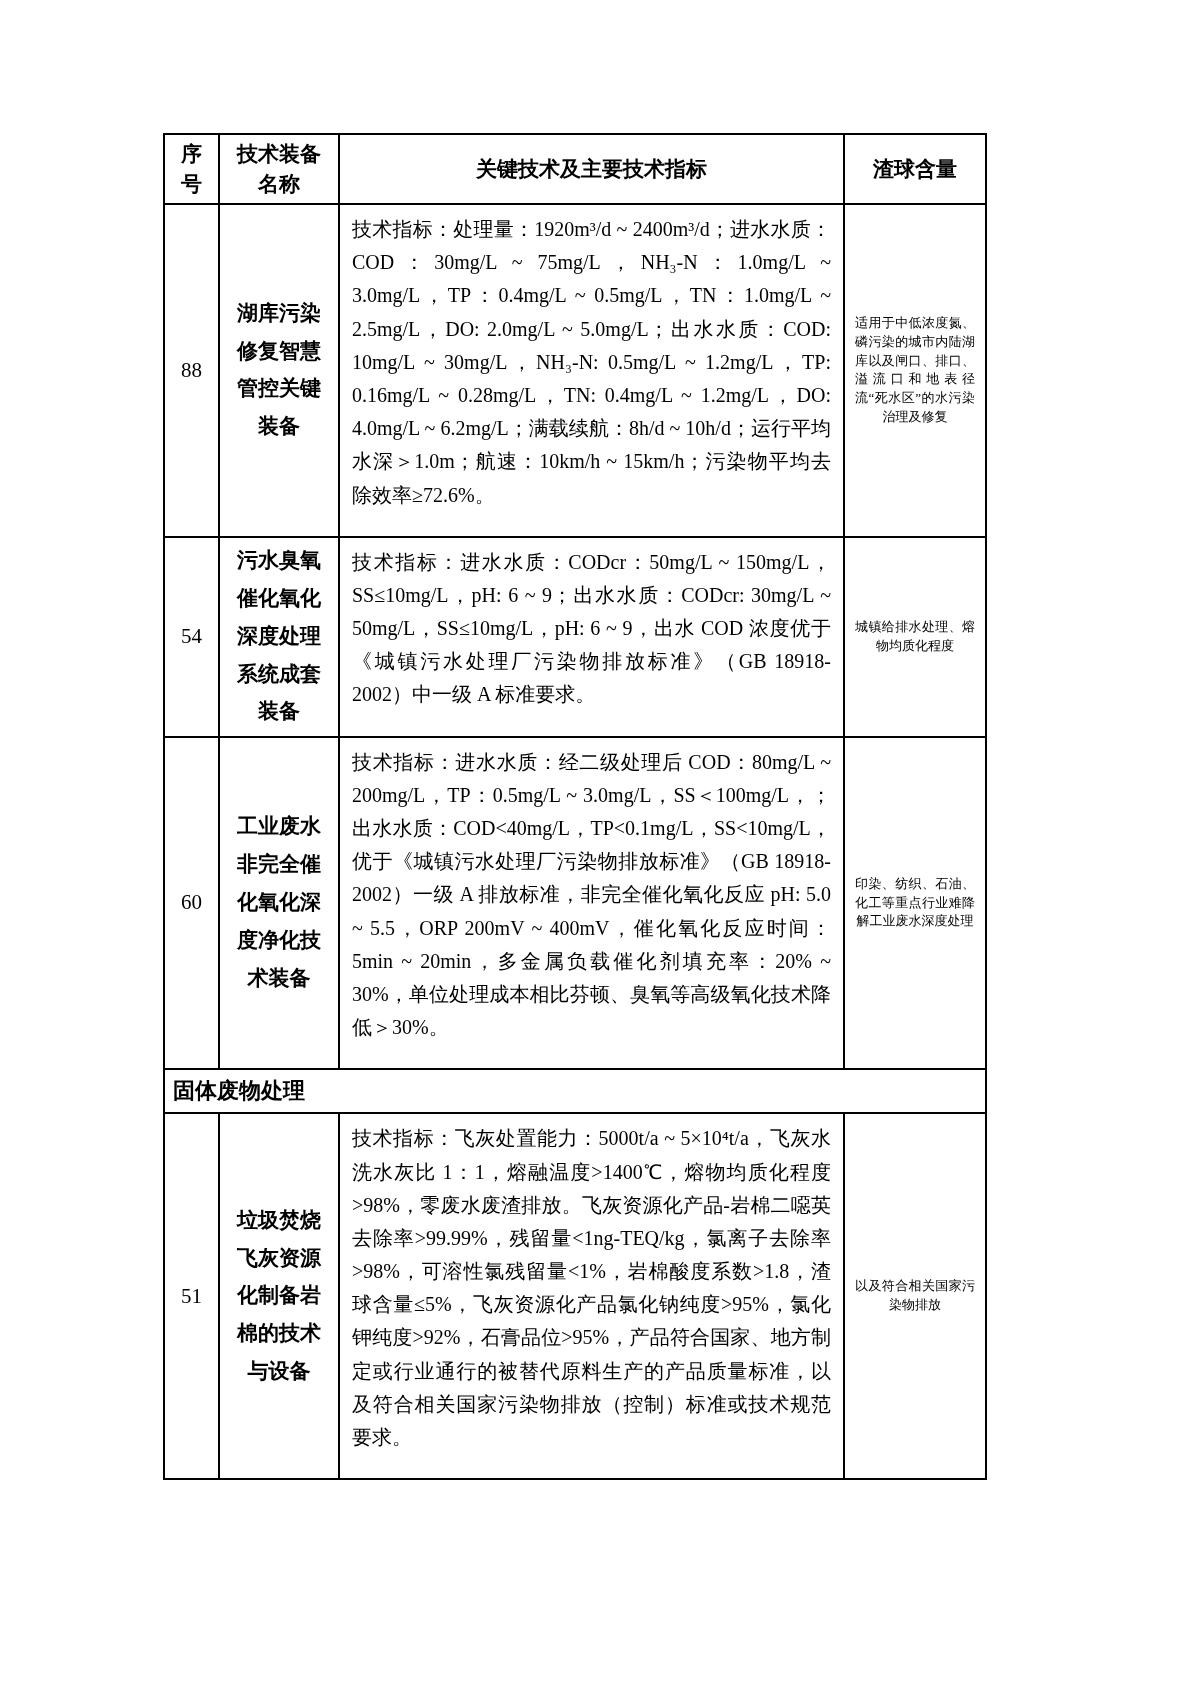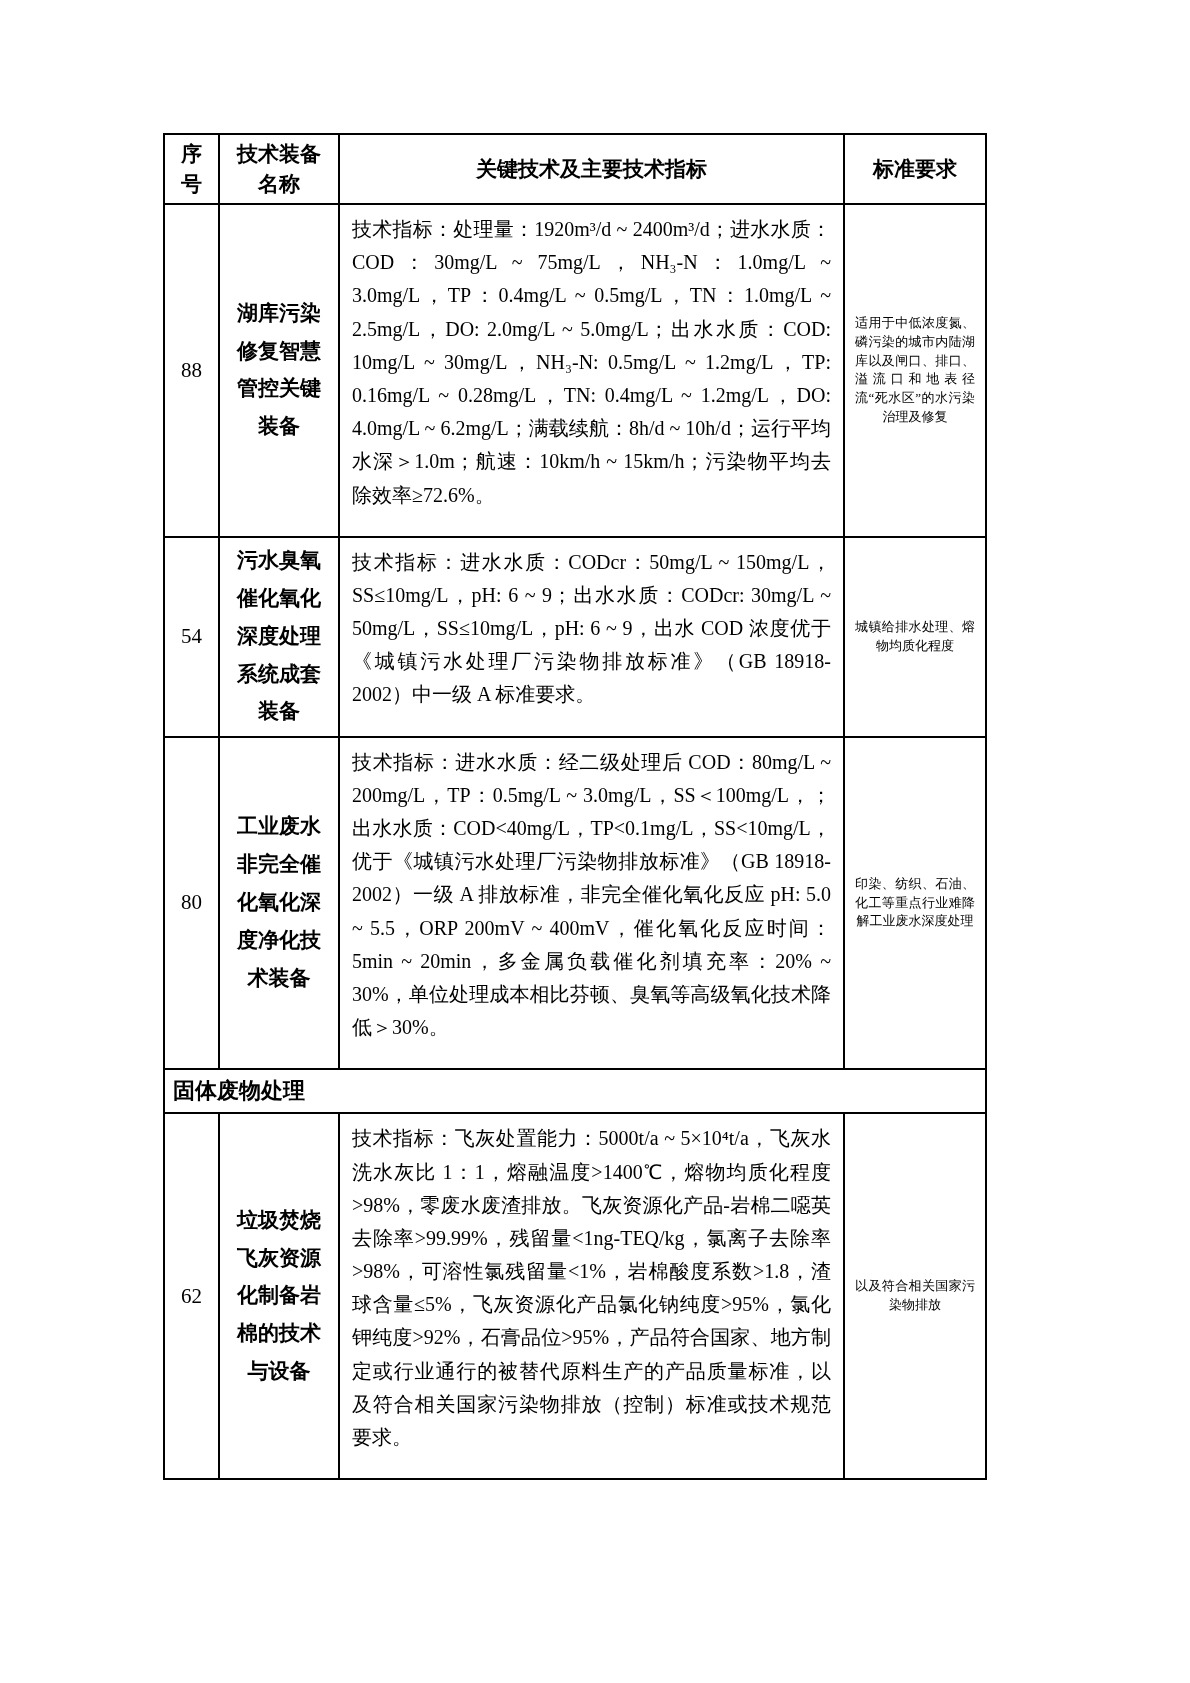--- a/index.html
+++ b/index.html
@@ -95,47 +95,47 @@
       <col style="width:505px">
       <col style="width:142px">
     </colgroup>
     <thead>
       <tr>
         <th>序
 号</th>
         <th>技术装备
 名称</th>
         <th>关键技术及主要技术指标</th>
-        <th>标准要求</th>
+        <th>渣球含量</th>
       </tr>
     </thead>
     <tbody>
       <tr class="row-88">
         <td class="num">88</td>
         <td class="name">湖库污染修复智慧管控关键装备</td>
         <td class="spec">技术指标：处理量：1920m³/d ~ 2400m³/d；进水水质：COD：30mg/L ~ 75mg/L，NH₃-N：1.0mg/L ~ 3.0mg/L，TP：0.4mg/L ~ 0.5mg/L，TN：1.0mg/L ~ 2.5mg/L，DO: 2.0mg/L ~ 5.0mg/L；出水水质：COD: 10mg/L ~ 30mg/L，NH₃-N: 0.5mg/L ~ 1.2mg/L，TP: 0.16mg/L ~ 0.28mg/L，TN: 0.4mg/L ~ 1.2mg/L，DO: 4.0mg/L ~ 6.2mg/L；满载续航：8h/d ~ 10h/d；运行平均水深＞1.0m；航速：10km/h ~ 15km/h；污染物平均去除效率≥72.6%。</td>
         <td class="scope">适用于中低浓度氮、磷污染的城市内陆湖库以及闸口、排口、溢流口和地表径流“死水区”的水污染治理及修复</td>
       </tr>
       <tr class="row-89">
         <td class="num">54</td>
         <td class="name">污水臭氧催化氧化深度处理系统成套装备</td>
         <td class="spec">技术指标：进水水质：CODcr：50mg/L ~ 150mg/L，SS≤10mg/L，pH: 6 ~ 9；出水水质：CODcr: 30mg/L ~ 50mg/L，SS≤10mg/L，pH: 6 ~ 9，出水 COD 浓度优于《城镇污水处理厂污染物排放标准》（GB 18918-2002）中一级 A 标准要求。</td>
         <td class="scope">城镇给排水处理、熔物均质化程度</td>
       </tr>
       <tr class="row-90">
-        <td class="num">80</td>
+        <td class="num">60</td>
         <td class="name">工业废水非完全催化氧化深度净化技术装备</td>
         <td class="spec">技术指标：进水水质：经二级处理后 COD：80mg/L ~ 200mg/L，TP：0.5mg/L ~ 3.0mg/L，SS＜100mg/L，；出水水质：COD&lt;40mg/L，TP&lt;0.1mg/L，SS&lt;10mg/L，优于《城镇污水处理厂污染物排放标准》（GB 18918-2002）一级 A 排放标准，非完全催化氧化反应 pH: 5.0 ~ 5.5，ORP 200mV ~ 400mV，催化氧化反应时间：5min ~ 20min，多金属负载催化剂填充率：20% ~ 30%，单位处理成本相比芬顿、臭氧等高级氧化技术降低＞30%。</td>
         <td class="scope">印染、纺织、石油、化工等重点行业难降解工业废水深度处理</td>
       </tr>
       <tr class="section-row">
         <td colspan="4">固体废物处理</td>
       </tr>
       <tr class="row-91">
-        <td class="num">62</td>
+        <td class="num">51</td>
         <td class="name">垃圾焚烧飞灰资源化制备岩棉的技术与设备</td>
         <td class="spec">技术指标：飞灰处置能力：5000t/a ~ 5×10⁴t/a，飞灰水洗水灰比 1：1，熔融温度&gt;1400℃，熔物均质化程度&gt;98%，零废水废渣排放。飞灰资源化产品-岩棉二噁英去除率&gt;99.99%，残留量&lt;1ng-TEQ/kg，氯离子去除率&gt;98%，可溶性氯残留量&lt;1%，岩棉酸度系数&gt;1.8，渣球含量≤5%，飞灰资源化产品氯化钠纯度&gt;95%，氯化钾纯度&gt;92%，石膏品位&gt;95%，产品符合国家、地方制定或行业通行的被替代原料生产的产品质量标准，以及符合相关国家污染物排放（控制）标准或技术规范要求。</td>
         <td class="scope">以及符合相关国家污染物排放</td>
       </tr>
     </tbody>
   </table>
 
   <div class="page-number">18</div>
 
 </div>

